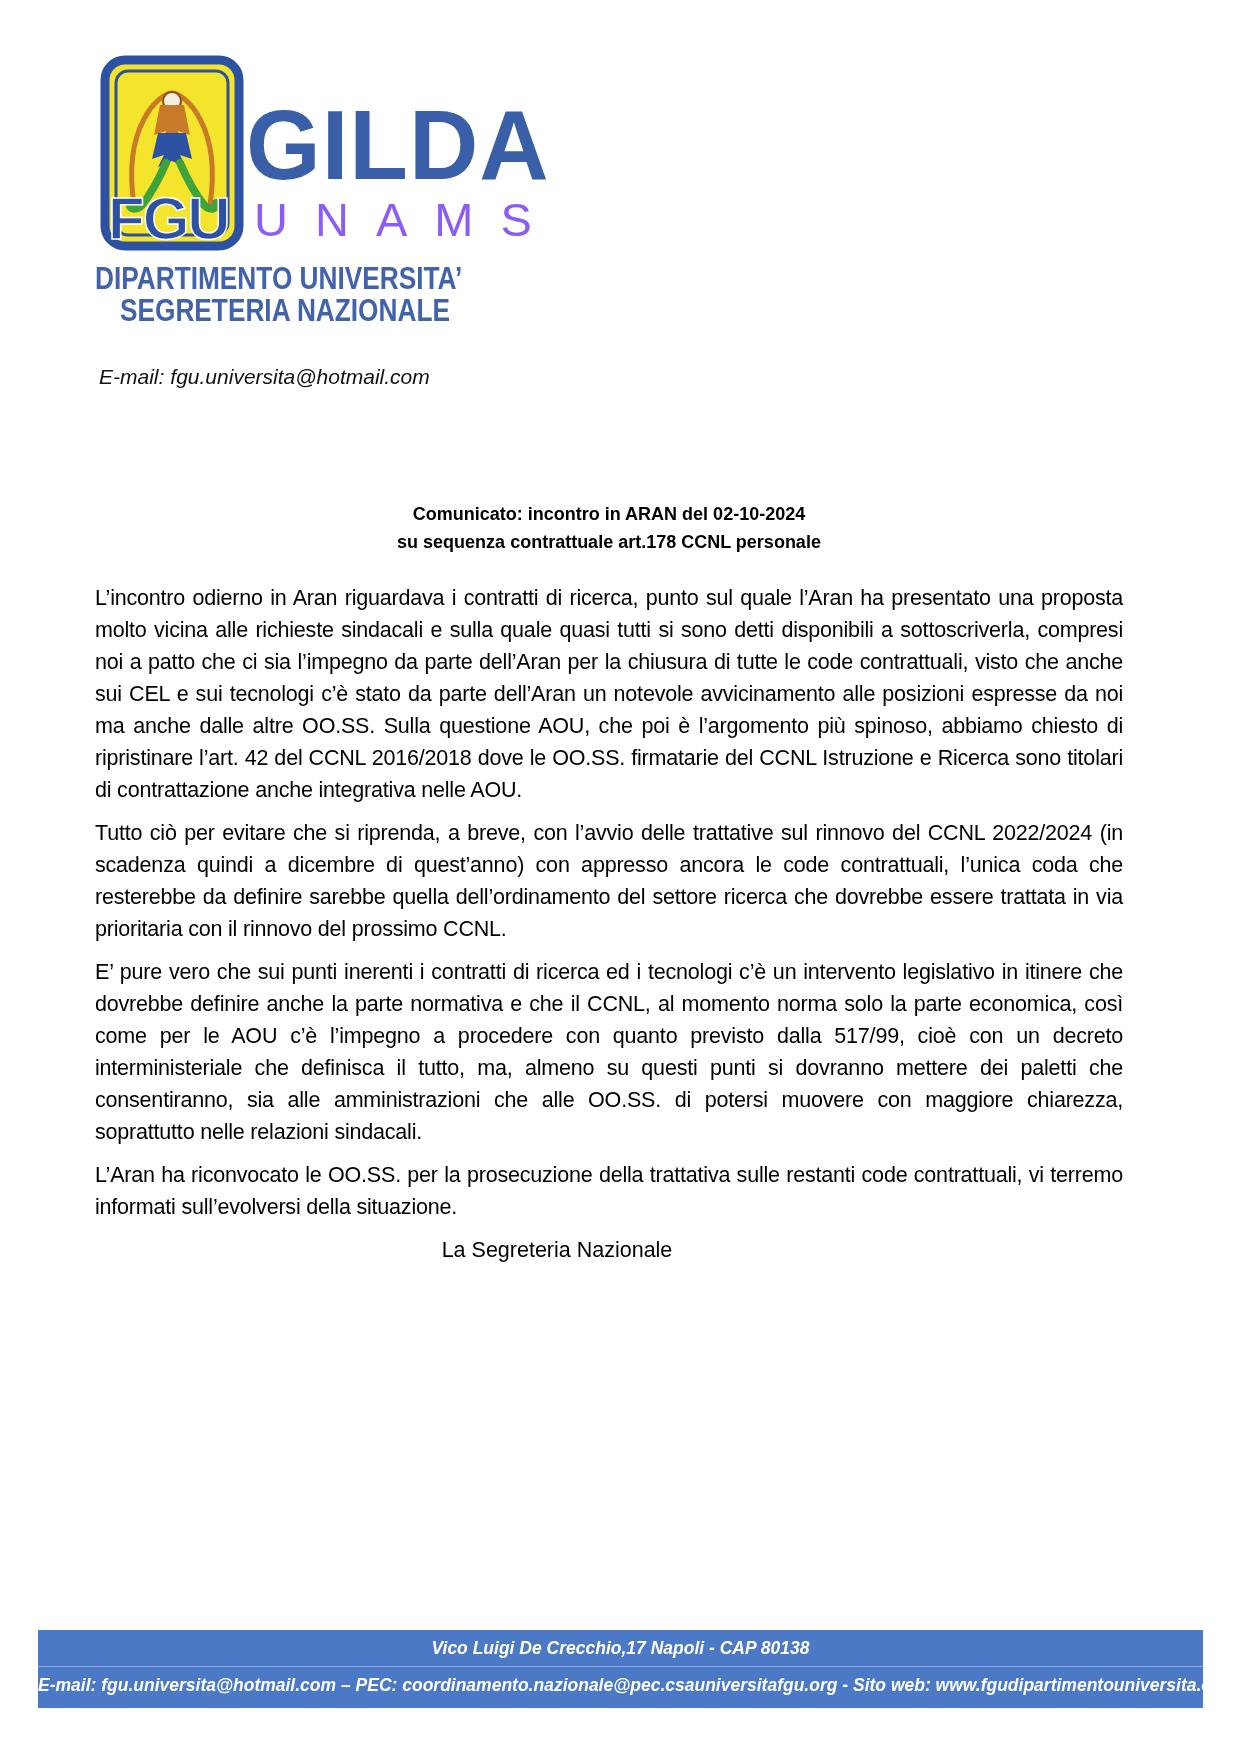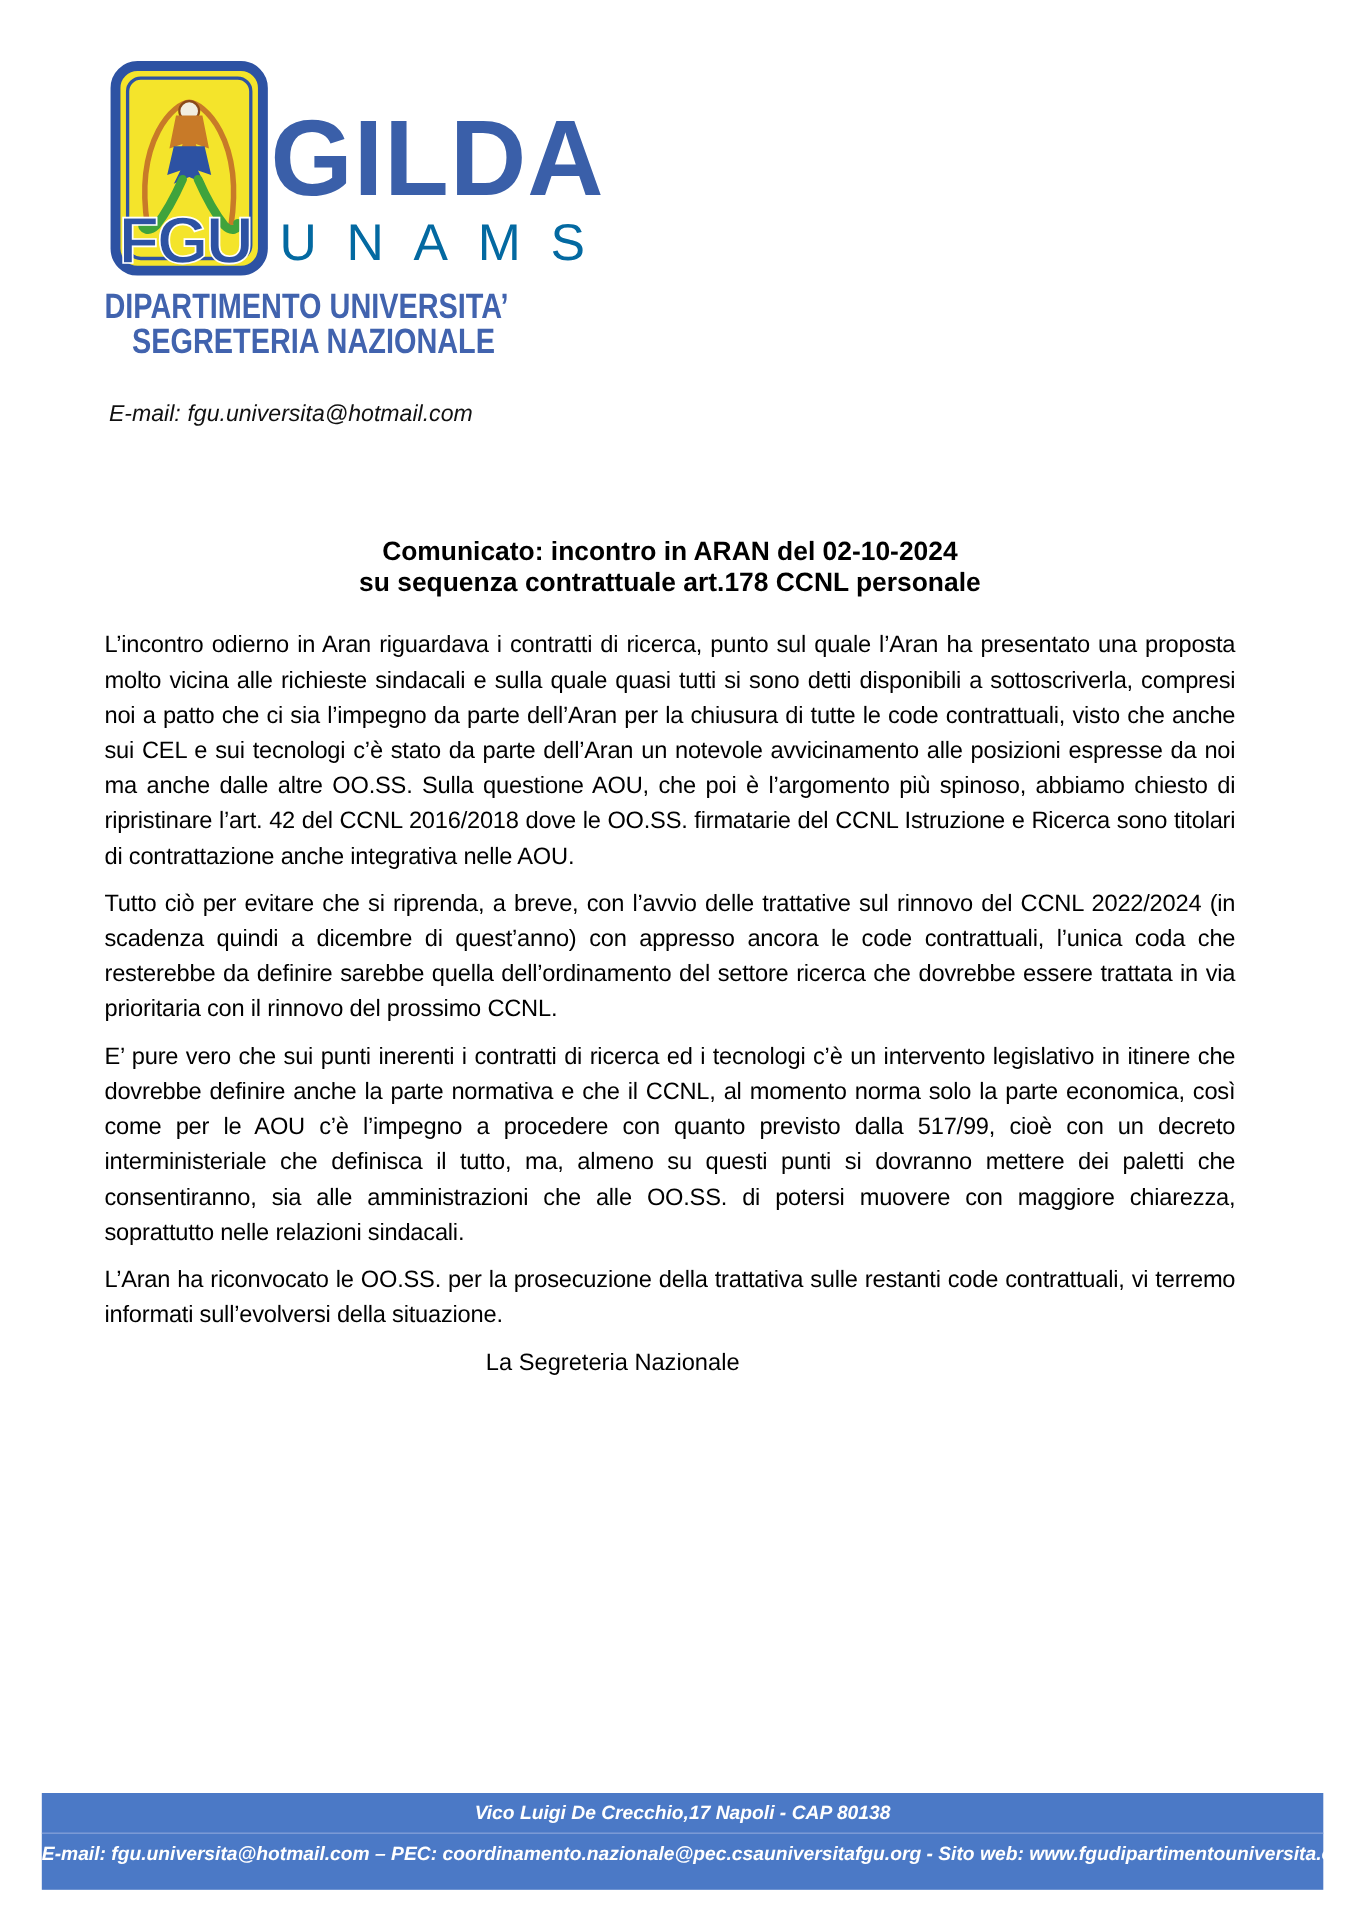--- a/index.html
+++ b/index.html
@@ -15,21 +15,21 @@
   .logo-svg { position:absolute; left:100px; top:55px; width:144px; height:196px; }
   .wordmark-gilda {
     position:absolute; left:246px; top:96px;
     font-size:96px; font-weight:bold; line-height:1;
     color:#3a5fa9; letter-spacing:1px;
     transform:scaleY(1.02); transform-origin:left top;
   }
   .wordmark-unams {
     position:absolute; left:254px; top:196px;
     font-size:47px; font-weight:normal; line-height:1;
-    color:#0369a1; letter-spacing:27px;
+    color:#8b5cf6; letter-spacing:27px;
   }
   .dept-line {
     position:absolute; left:95px;
     font-size:32px; font-weight:bold; line-height:1;
     color:#4163ae;
     transform:scaleX(0.82); transform-origin:left top;
     white-space:nowrap;
   }
   .dept-1 { top:262px; }
   .dept-2 { top:294px; left:120px; }
@@ -45,22 +45,22 @@
   .pec-link {
     color:#4472c4; text-decoration:underline; cursor:pointer;
   }
 
   
   .content {
     position:absolute; left:95px; top:488px; width:1028px;
     color:#000;
   }
   .title {
-    margin:0; text-align:center;
-    font-size:24px; font-weight:bold; line-height:28px;
+    margin:12px; text-align:center;
+    font-size:18px; font-weight:bold; line-height:28px;
     color:#000;
   }
   .title .tline { display:block; }
 
   .para {
     margin:0 0 11px 0;
     text-align:justify;
     font-size:21.5px; line-height:32px; letter-spacing:-0.2px;
   }
   .para-first { margin-top:26px; }
@@ -72,21 +72,21 @@
   .signature {
     margin:10px 0 0 0;
     text-align:center;
     font-size:21.5px; line-height:32px;
   }
   .signature .sig-inner { position:relative; left:-52px; }
 
   
   .footer {
     position:absolute; left:38px; top:1630px;
-    width:1165px; height:88px;
+    width:1165px; height:78px;
     background:#4b79c6;
     color:#ffffff;
   }
   .footer-line {
     text-align:center;
     font-size:17.5px; font-style:italic; font-weight:bold;
     white-space:nowrap;
   }
   .footer-line1 { line-height:36px; height:36px; }
   .footer-divider { height:0; border-top:1.5px solid #8fa9dc; }

